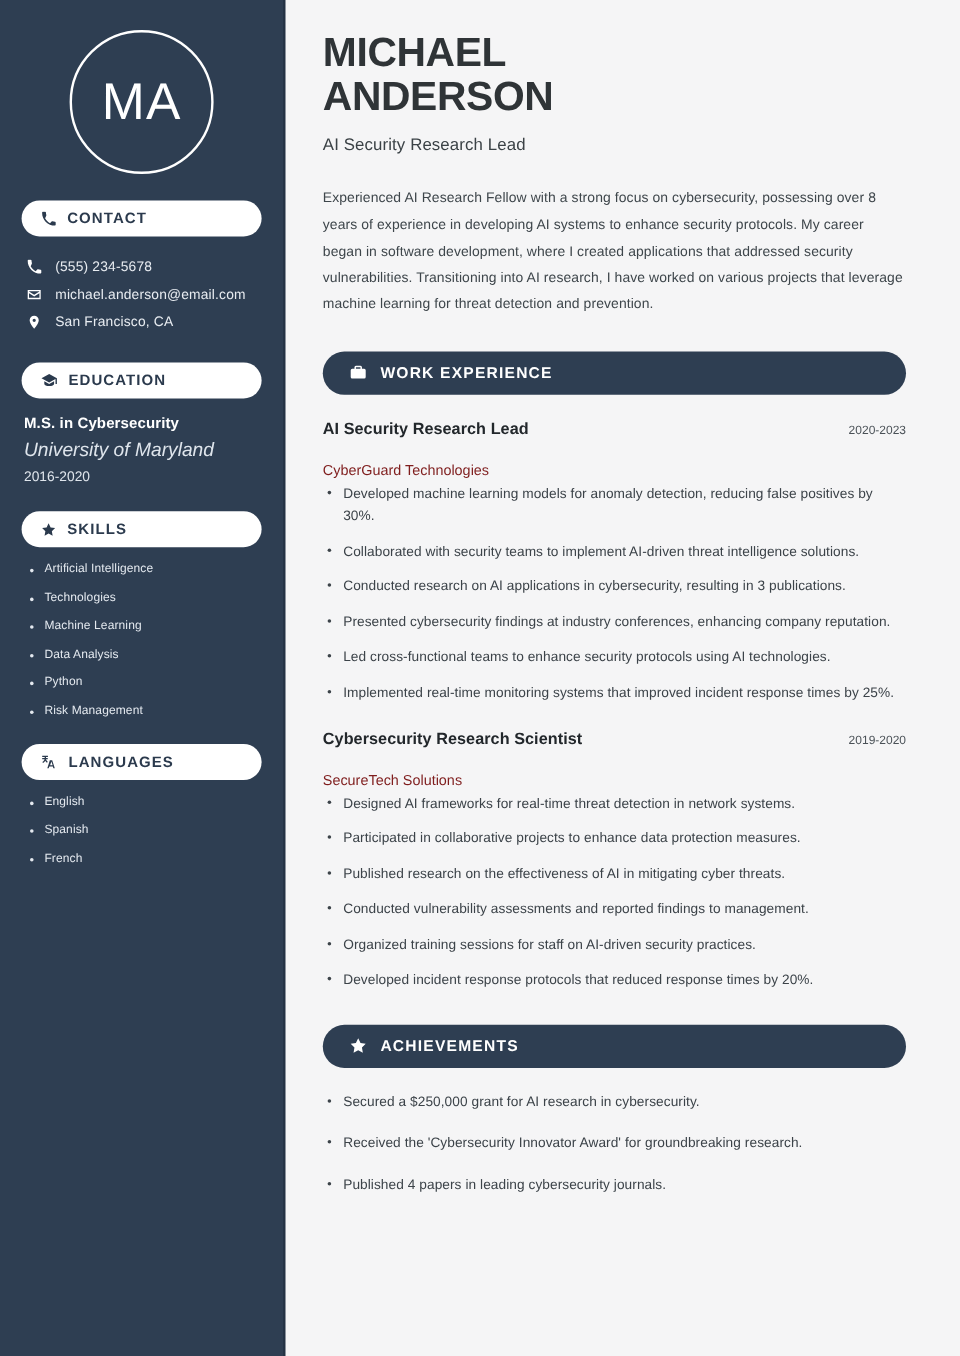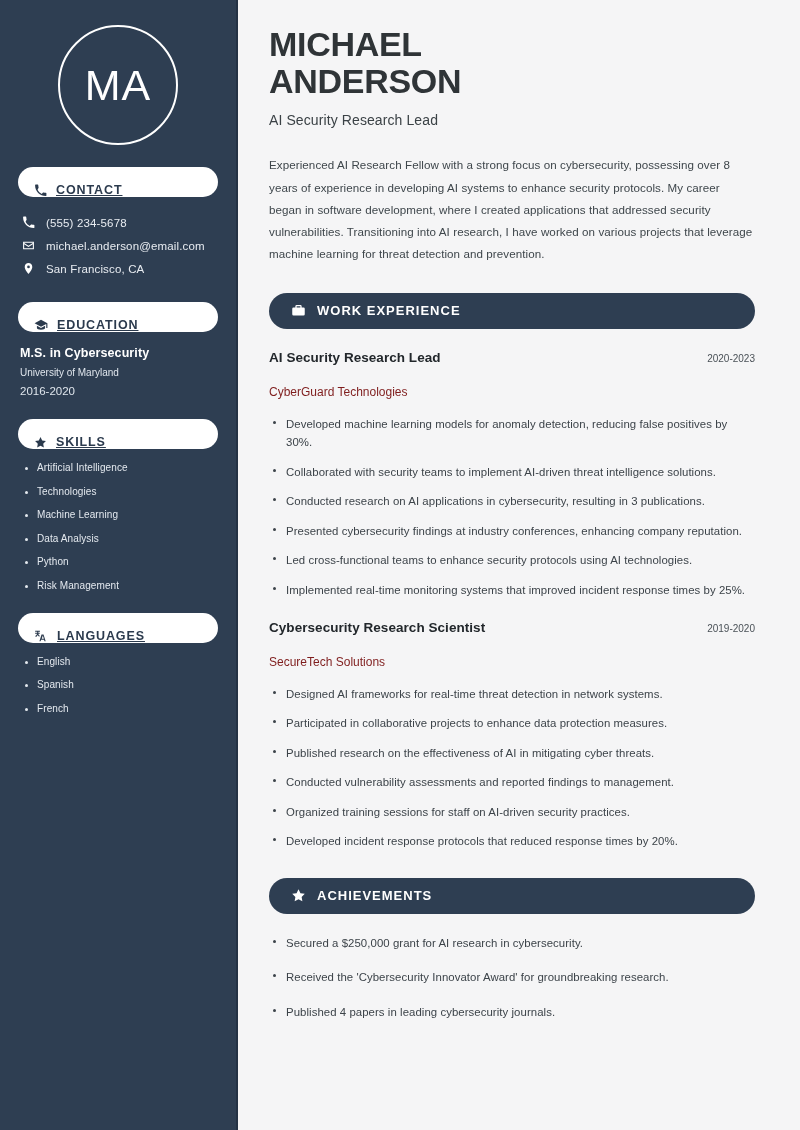--- a/index.html
+++ b/index.html
@@ -27,42 +27,41 @@
     display: flex; align-items: center; justify-content: center;
   }
   .avatar-initials {
     font-size: 43px; font-weight: 400; letter-spacing: 1px; color: #ffffff;
   }
 
   .pill {
     background: #ffffff; color: #2b3a4d;
     border-radius: 20px;
     height: 30px;
-    display: flex; align-items: flex-end;
+    display: flex; align-items: center;
     padding: 0 16px;
     gap: 9px;
     margin-top: 22px;
-    text-decoration: underline;
   }
   .pill-label {
     font-size: 12.5px; font-weight: 700; letter-spacing: 0.9px;
   }
   .pill svg { display: block; flex: none; }
 
   .contact-list { margin-top: 14px; }
   .contact-row {
     display: flex; align-items: center; gap: 11px;
     padding: 5px 2px 5px 4px;
     font-size: 11.5px; color: #e8ecf1; letter-spacing: 0.15px;
   }
   .contact-row svg { flex: none; display: block; }
 
   .edu-block { margin-top: 14px; padding-left: 2px; }
   .edu-degree { font-size: 12.5px; font-weight: 700; color: #ffffff; letter-spacing: 0.1px; }
-  .edu-school { font-size: 10px; color: #dfe5ec; margin-top: 7px; }
+  .edu-school { font-size: 16px; color: #dfe5ec; margin-top: 7px; font-style: italic; }
   .edu-years  { font-size: 11.5px; color: #dfe5ec; margin-top: 7px; }
 
   .side-list { margin-top: 13px; padding-left: 4px; list-style: none; }
   .side-list li {
     position: relative;
     font-size: 10px; color: #e4e9ef;
     padding: 0 0 0 15px; margin-bottom: 12.5px;
     letter-spacing: 0.1px;
   }
   .side-list li::before {
@@ -92,21 +91,21 @@
     font-size: 13px; font-weight: 700; letter-spacing: 1px;
   }
   .section-bar svg { flex: none; display: block; }
 
   .job { margin-top: 21px; }
   .job-head { display: flex; justify-content: space-between; align-items: baseline; }
   .job-title { font-size: 13.5px; font-weight: 700; color: #22272b; letter-spacing: 0.05px; }
   .job-date  { font-size: 10px; color: #4a5157; white-space: nowrap; }
   .job-company { font-size: 12px; color: #7f1d1d; margin-top: 20px; }
 
-  .bullets { list-style: none; margin-top: 16px; }
+  .bullets { list-style: none; margin-top: 4px; }
   .bullets li {
     position: relative; padding-left: 17px; margin-bottom: 11px;
     font-size: 11.4px; line-height: 1.62; color: #3c4349; letter-spacing: 0.06px;
     max-width: 500px;
   }
   .bullets li::before {
     content: ""; position: absolute; left: 4px; top: 6px;
     width: 3px; height: 3px; border-radius: 50%; background: #3c4349;
   }
   .achv-list { margin-top: 20px; }

